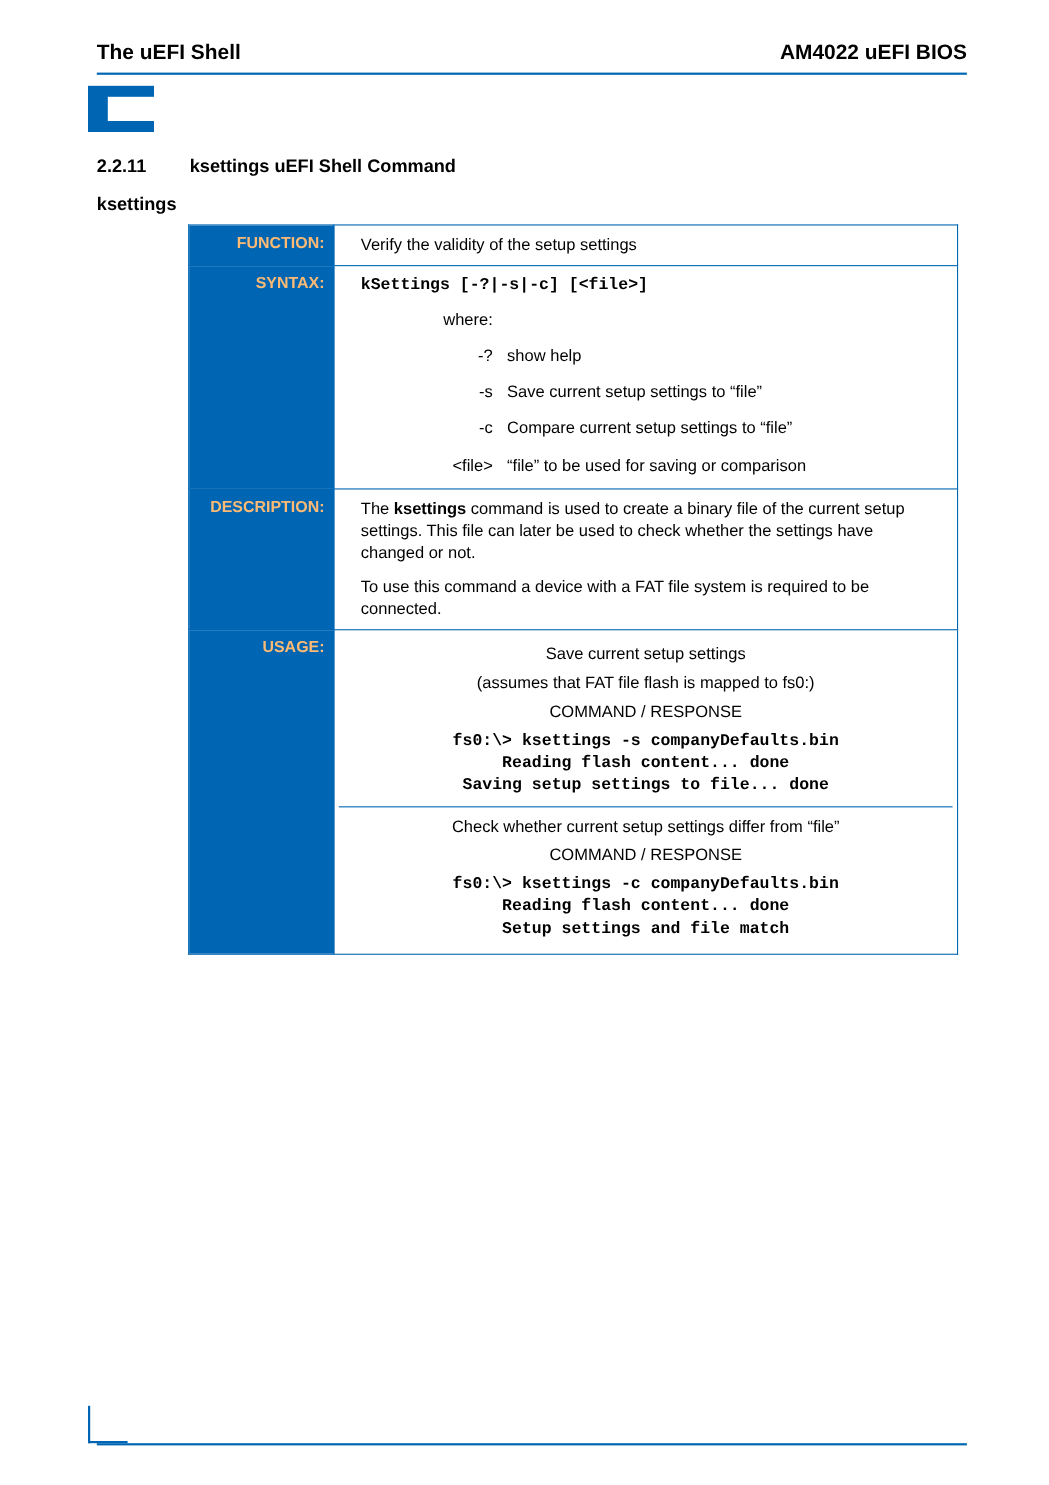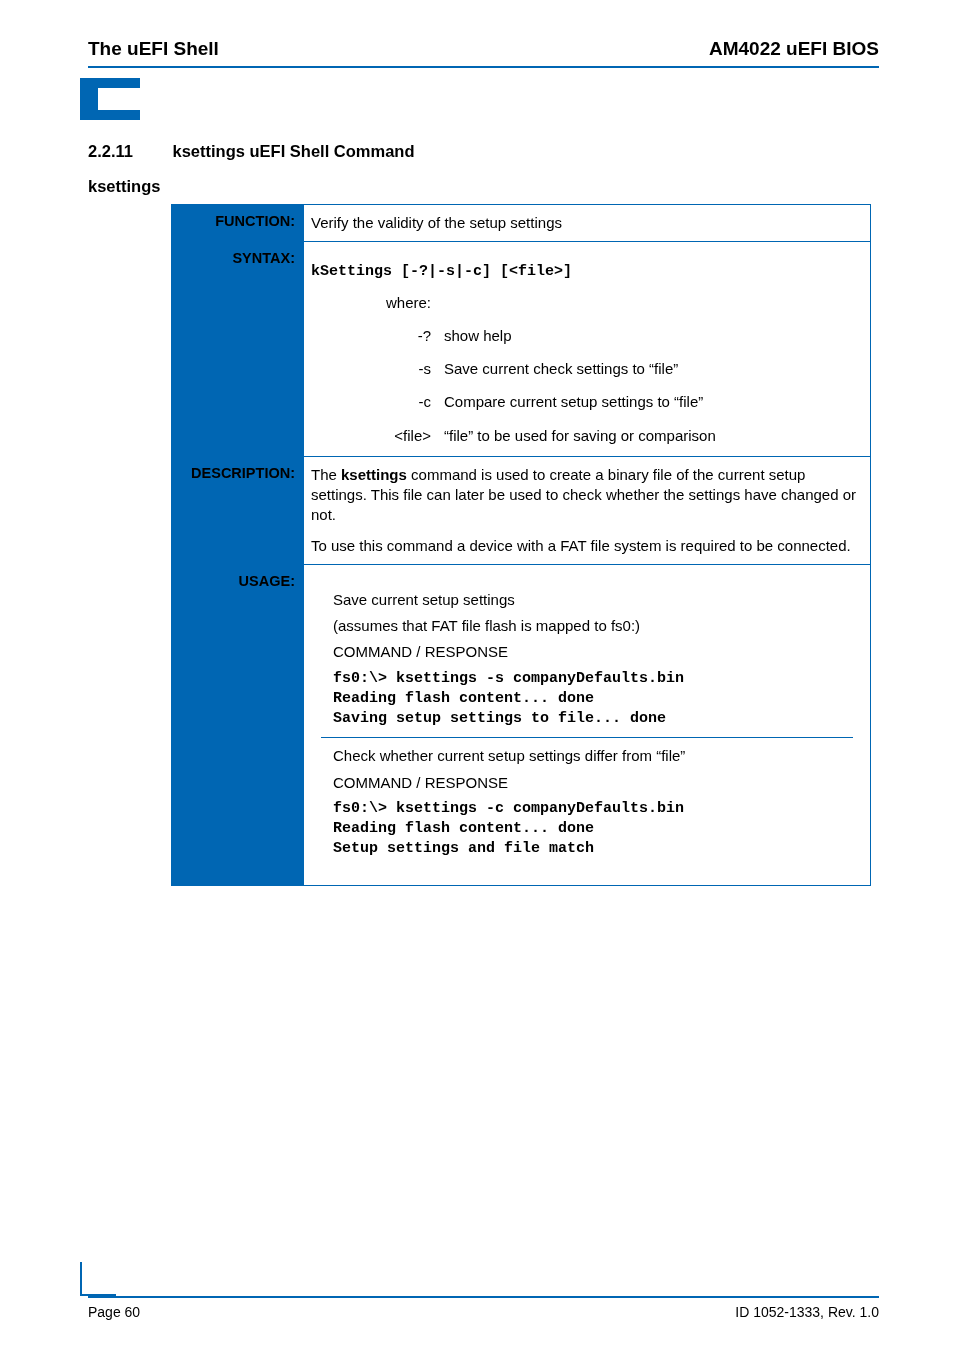--- a/index.html
+++ b/index.html
@@ -64,38 +64,37 @@
     border-collapse: collapse;
     width: 700px;
     margin-left: 83px;
   }
   table.spec td {
     vertical-align: top;
   }
   td.label-cell {
     width: 132px;
     background: #0066b3;
-    color: #000000;
+    color: #fdba74;
     font-weight: bold;
     text-align: right;
     padding: 8px 8px 8px 6px;
     border: 1px solid #0066b3;
     font-size: 14.5px;
   }
   td.content-cell {
     border: 1px solid #0066b3;
-    padding: 8px 7px;
+    padding: 8px 24px;
     font-size: 15px;
     line-height: 1.35;
   }
   .mono {
     font-family: "Courier New", monospace;
     font-weight: bold;
     font-size: 15px;
-    margin-top: 12px;
   }
   .where-grid {
     display: grid;
     grid-template-columns: 90px auto;
     row-gap: 10px;
     column-gap: 18px;
     margin: 2px 0 2px 30px;
     gap: 13px;
   }
   .where-key { text-align: right; }
@@ -159,40 +158,40 @@
     <tr>
       <td class="label-cell">SYNTAX:</td>
       <td class="content-cell">
         <div class="mono">kSettings [-?|-s|-c] [&lt;file&gt;]</div>
         <div class="where-grid" style="margin-top:10px;">
           <div class="where-key">where:</div>
               <div></div>
           <div class="where-key">-?</div>
           <div>show help</div>
           <div class="where-key">-s</div>
-          <div>Save current check settings to “file”</div>
+          <div>Save current setup settings to “file”</div>
           <div class="where-key">-c</div>
           <div>Compare current setup settings to “file”</div>
           <div class="where-key">&lt;file&gt;</div>
           <div>“file” to be used for saving or comparison</div>
         </div>
       </td>
     </tr>
     <tr>
       <td class="label-cell">DESCRIPTION:</td>
       <td class="content-cell">
         <div>
           <span>The </span><b>ksettings</b><span> command is used to create a binary file of the current setup settings. This file can later be used to check whether the settings have changed or not.</span>
         </div>
         <div style="margin-top:10px;">To use this command a device with a FAT file system is required to be connected.</div>
       </td>
     </tr>
     <tr>
       <td class="label-cell">USAGE:</td>
-      <td class="content-cell" style="padding:17px;">
+      <td class="content-cell" style="padding:4px;text-align:center;">
         <div style="padding:8px 12px;">
           <div>Save current setup settings</div>
           <div style="margin-top:6px;">(assumes that FAT file flash is mapped to fs0:)</div>
           <div style="margin-top:6px;">COMMAND / RESPONSE</div>
           <div class="mono" style="white-space:pre; margin-top:6px;">fs0:\&gt; ksettings -s companyDefaults.bin
 Reading flash content... done
 Saving setup settings to file... done</div>
         </div>
         <hr class="usage-sep" style="margin:0;">
         <div style="padding:8px 12px;">
@@ -203,19 +202,15 @@
 Setup settings and file match</div>
         </div>
       </td>
     </tr>
   </tbody>
     </table>
 
   <div class="footer">
     <div class="footer-corner"></div>
     <hr class="footer-rule">
-    <div class="footer-row">
-      <span>Page 60</span>
-      <span>ID 1052-1333, Rev. 1.0</span>
-    </div>
   </div>
 
 </div>
 
 </body></html>

